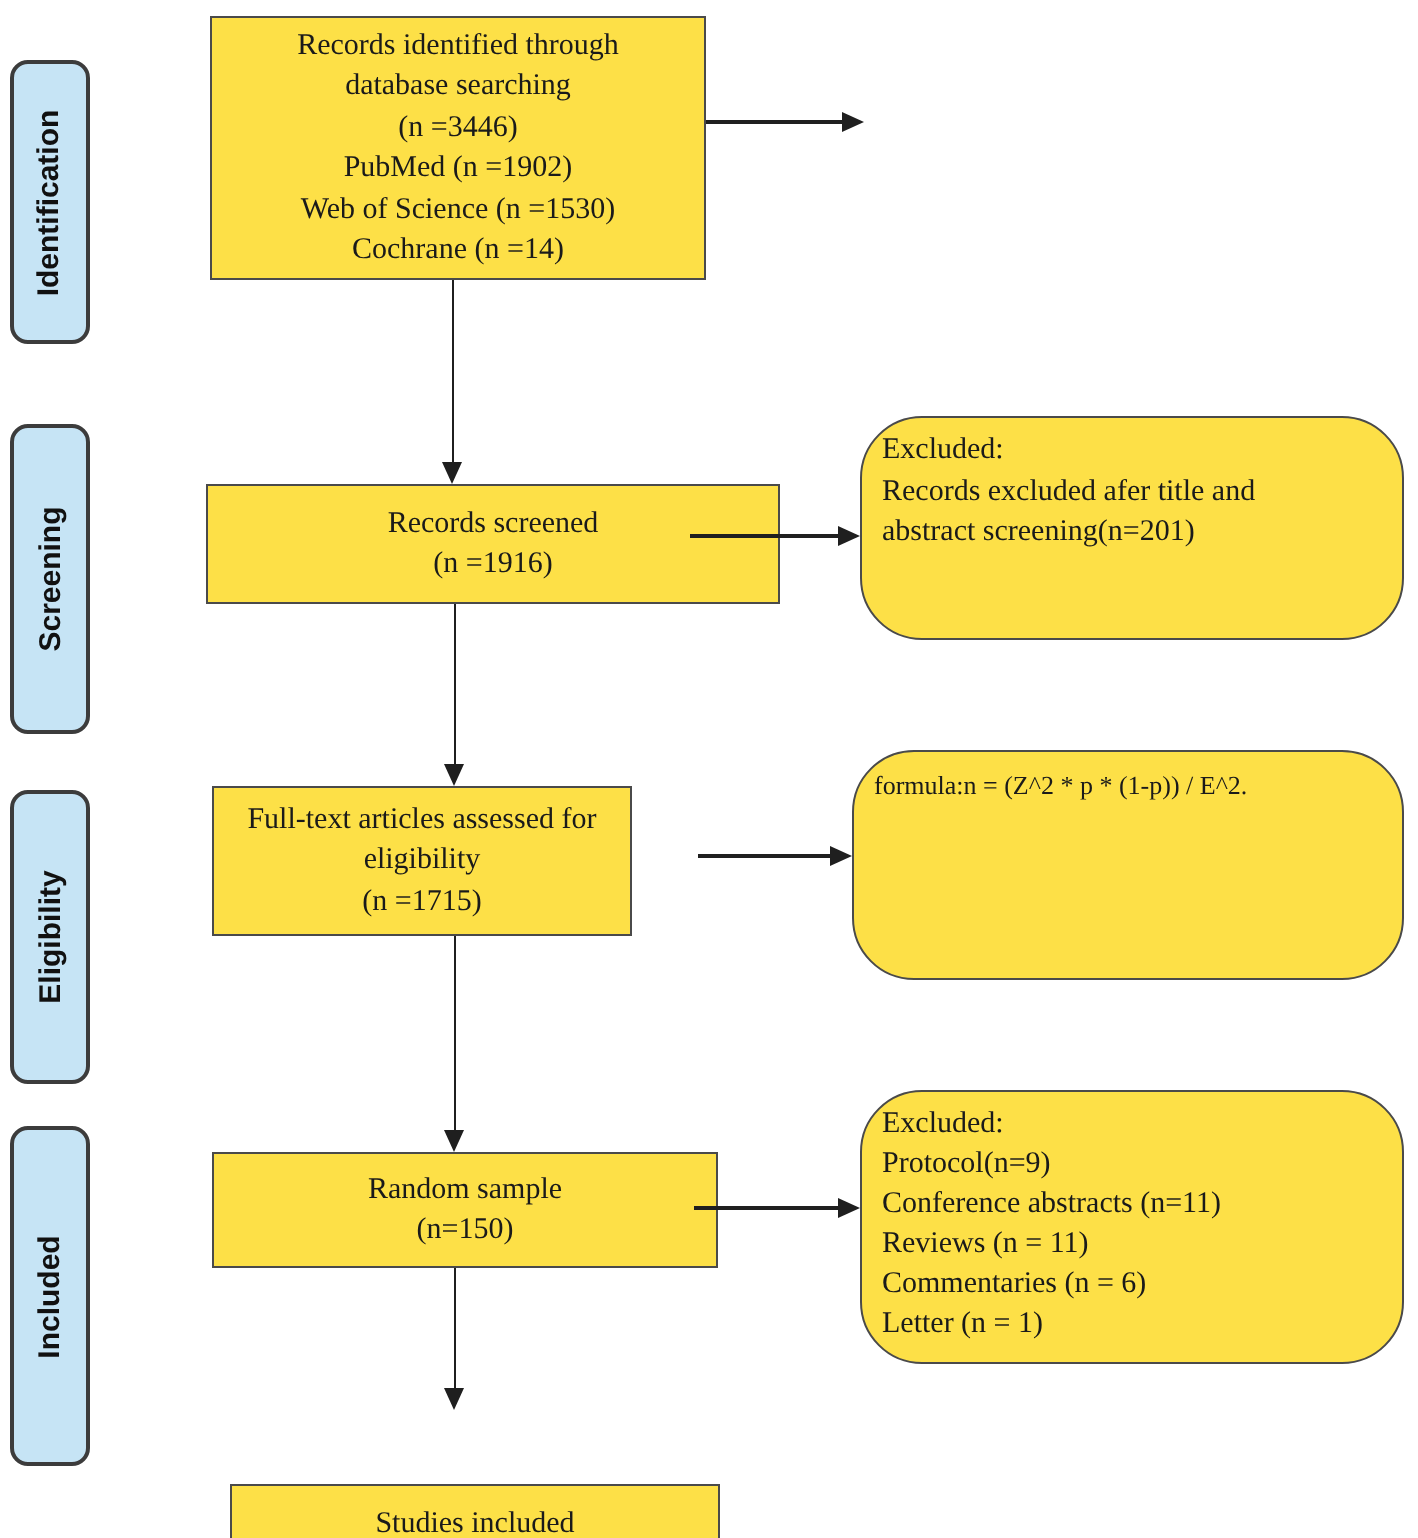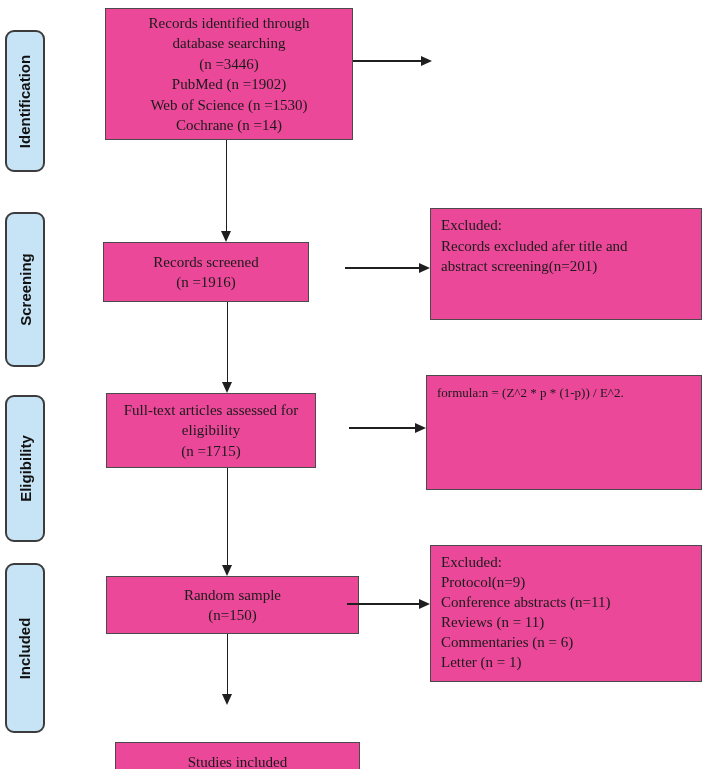--- a/index.html
+++ b/index.html
@@ -31,27 +31,27 @@
     transform:rotate(-90deg);
     white-space:nowrap;
     font-family:"Liberation Sans", sans-serif;
     font-weight:bold;
     font-size:15px;
     color:#111;
   }
   
   .box{
     position:absolute;
-    background:#ec4899;
+    background:#fde047;
     border:1.5px solid var(--box-border);
     box-sizing:border-box;
     display:flex;flex-direction:column;
   }
   .box.center{align-items:center;justify-content:center;text-align:center;}
-  .box.topleft{align-items:flex-start;justify-content:flex-start;text-align:left;}
+  .box.topleft{align-items:flex-start;justify-content:flex-start;text-align:left;border-radius:31px;}
   .box-text{
     white-space:pre-line;
     font-size:15px;
     line-height:20.5px;
   }
   .box.topleft .box-text{padding:6px 10px;}
   .small-text .line{display:block;font-size:13px;line-height:18px;}
   .small-text{padding:8px 10px;}
   .just{word-spacing:2.6px;}
   
@@ -89,21 +89,21 @@
   </div>
 
   <div class="box center" style="left:105px;top:8px;width:248px;height:132px;">
     <div class="box-text">Records identified through
 database searching
 (n =3446)
 PubMed (n =1902)
 Web of Science (n =1530)
 Cochrane (n =14)</div>
   </div>
-  <div class="box center" style="left:103px;top:242px;width:206px;height:60px;align-items:center;">
+  <div class="box center" style="left:103px;top:242px;width:287px;height:60px;align-items:center;">
     <div class="box-text">Records screened
 (n =1916)</div>
   </div>
   <div class="box center" style="left:106px;top:393px;width:210px;height:75px;">
     <div class="box-text">Full-text articles assessed for
 eligibility
 (n =1715)</div>
   </div>
   <div class="box center" style="left:106px;top:576px;width:253px;height:58px;">
     <div class="box-text">Random sample

